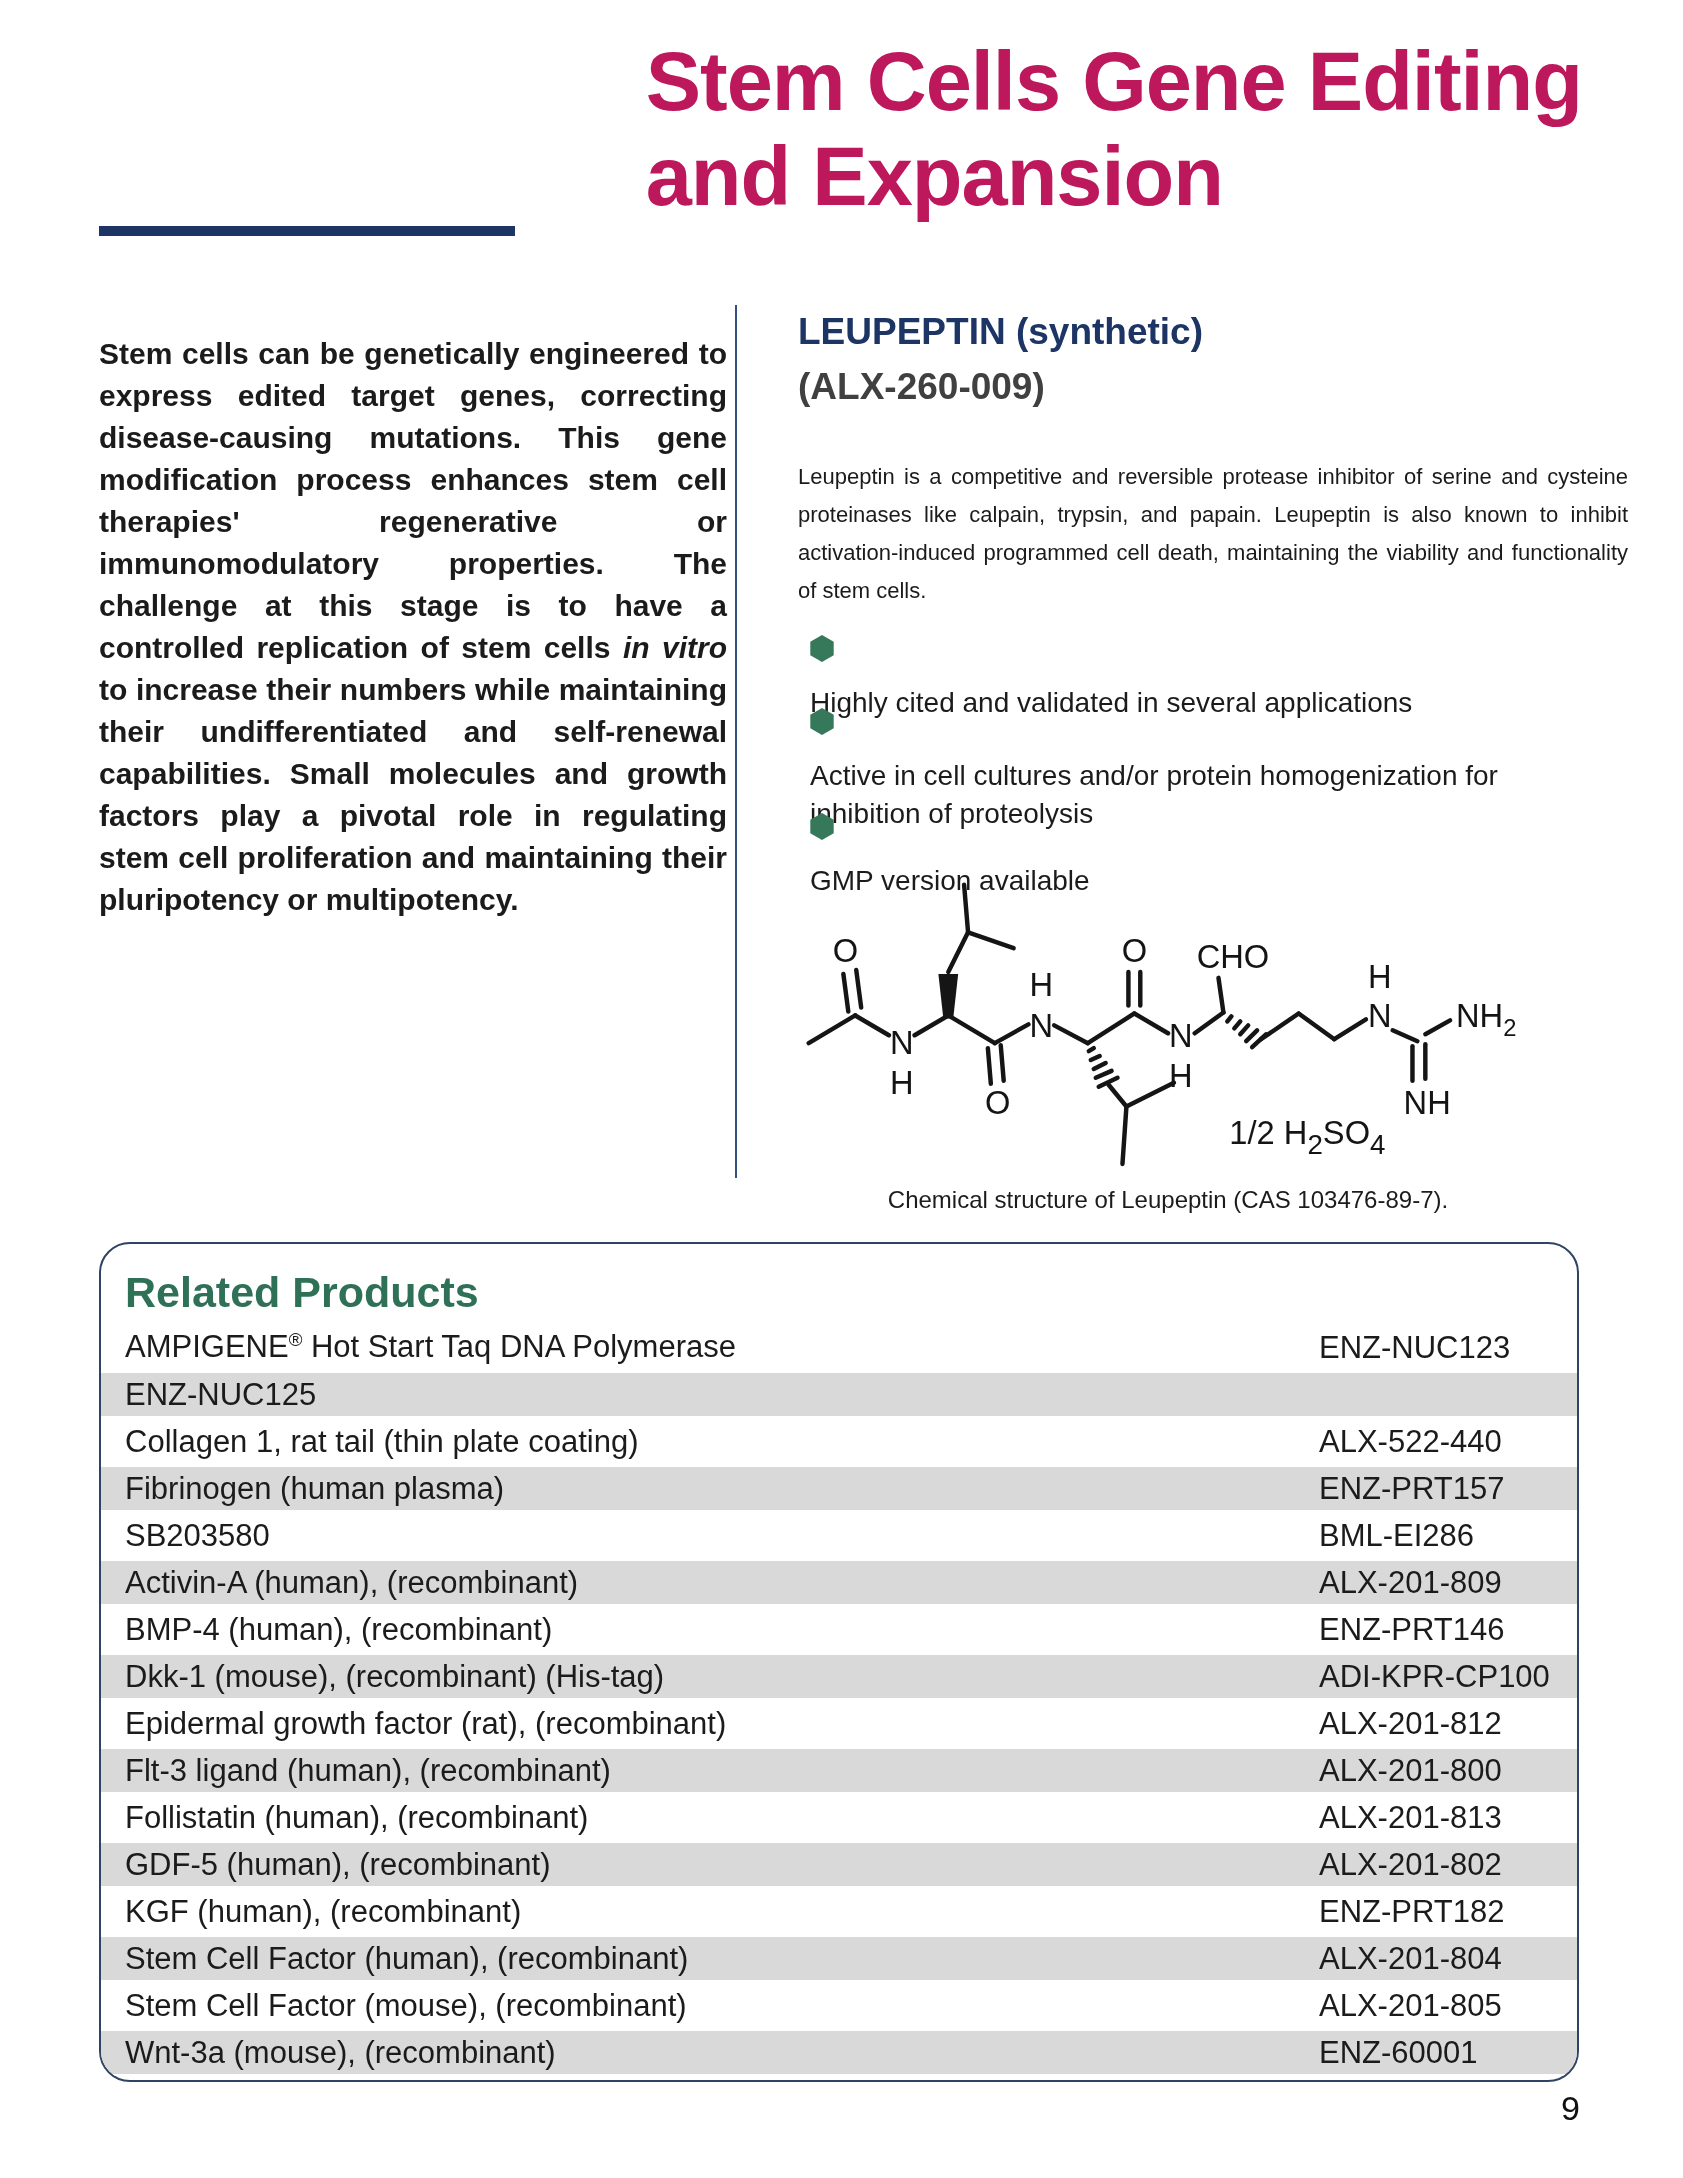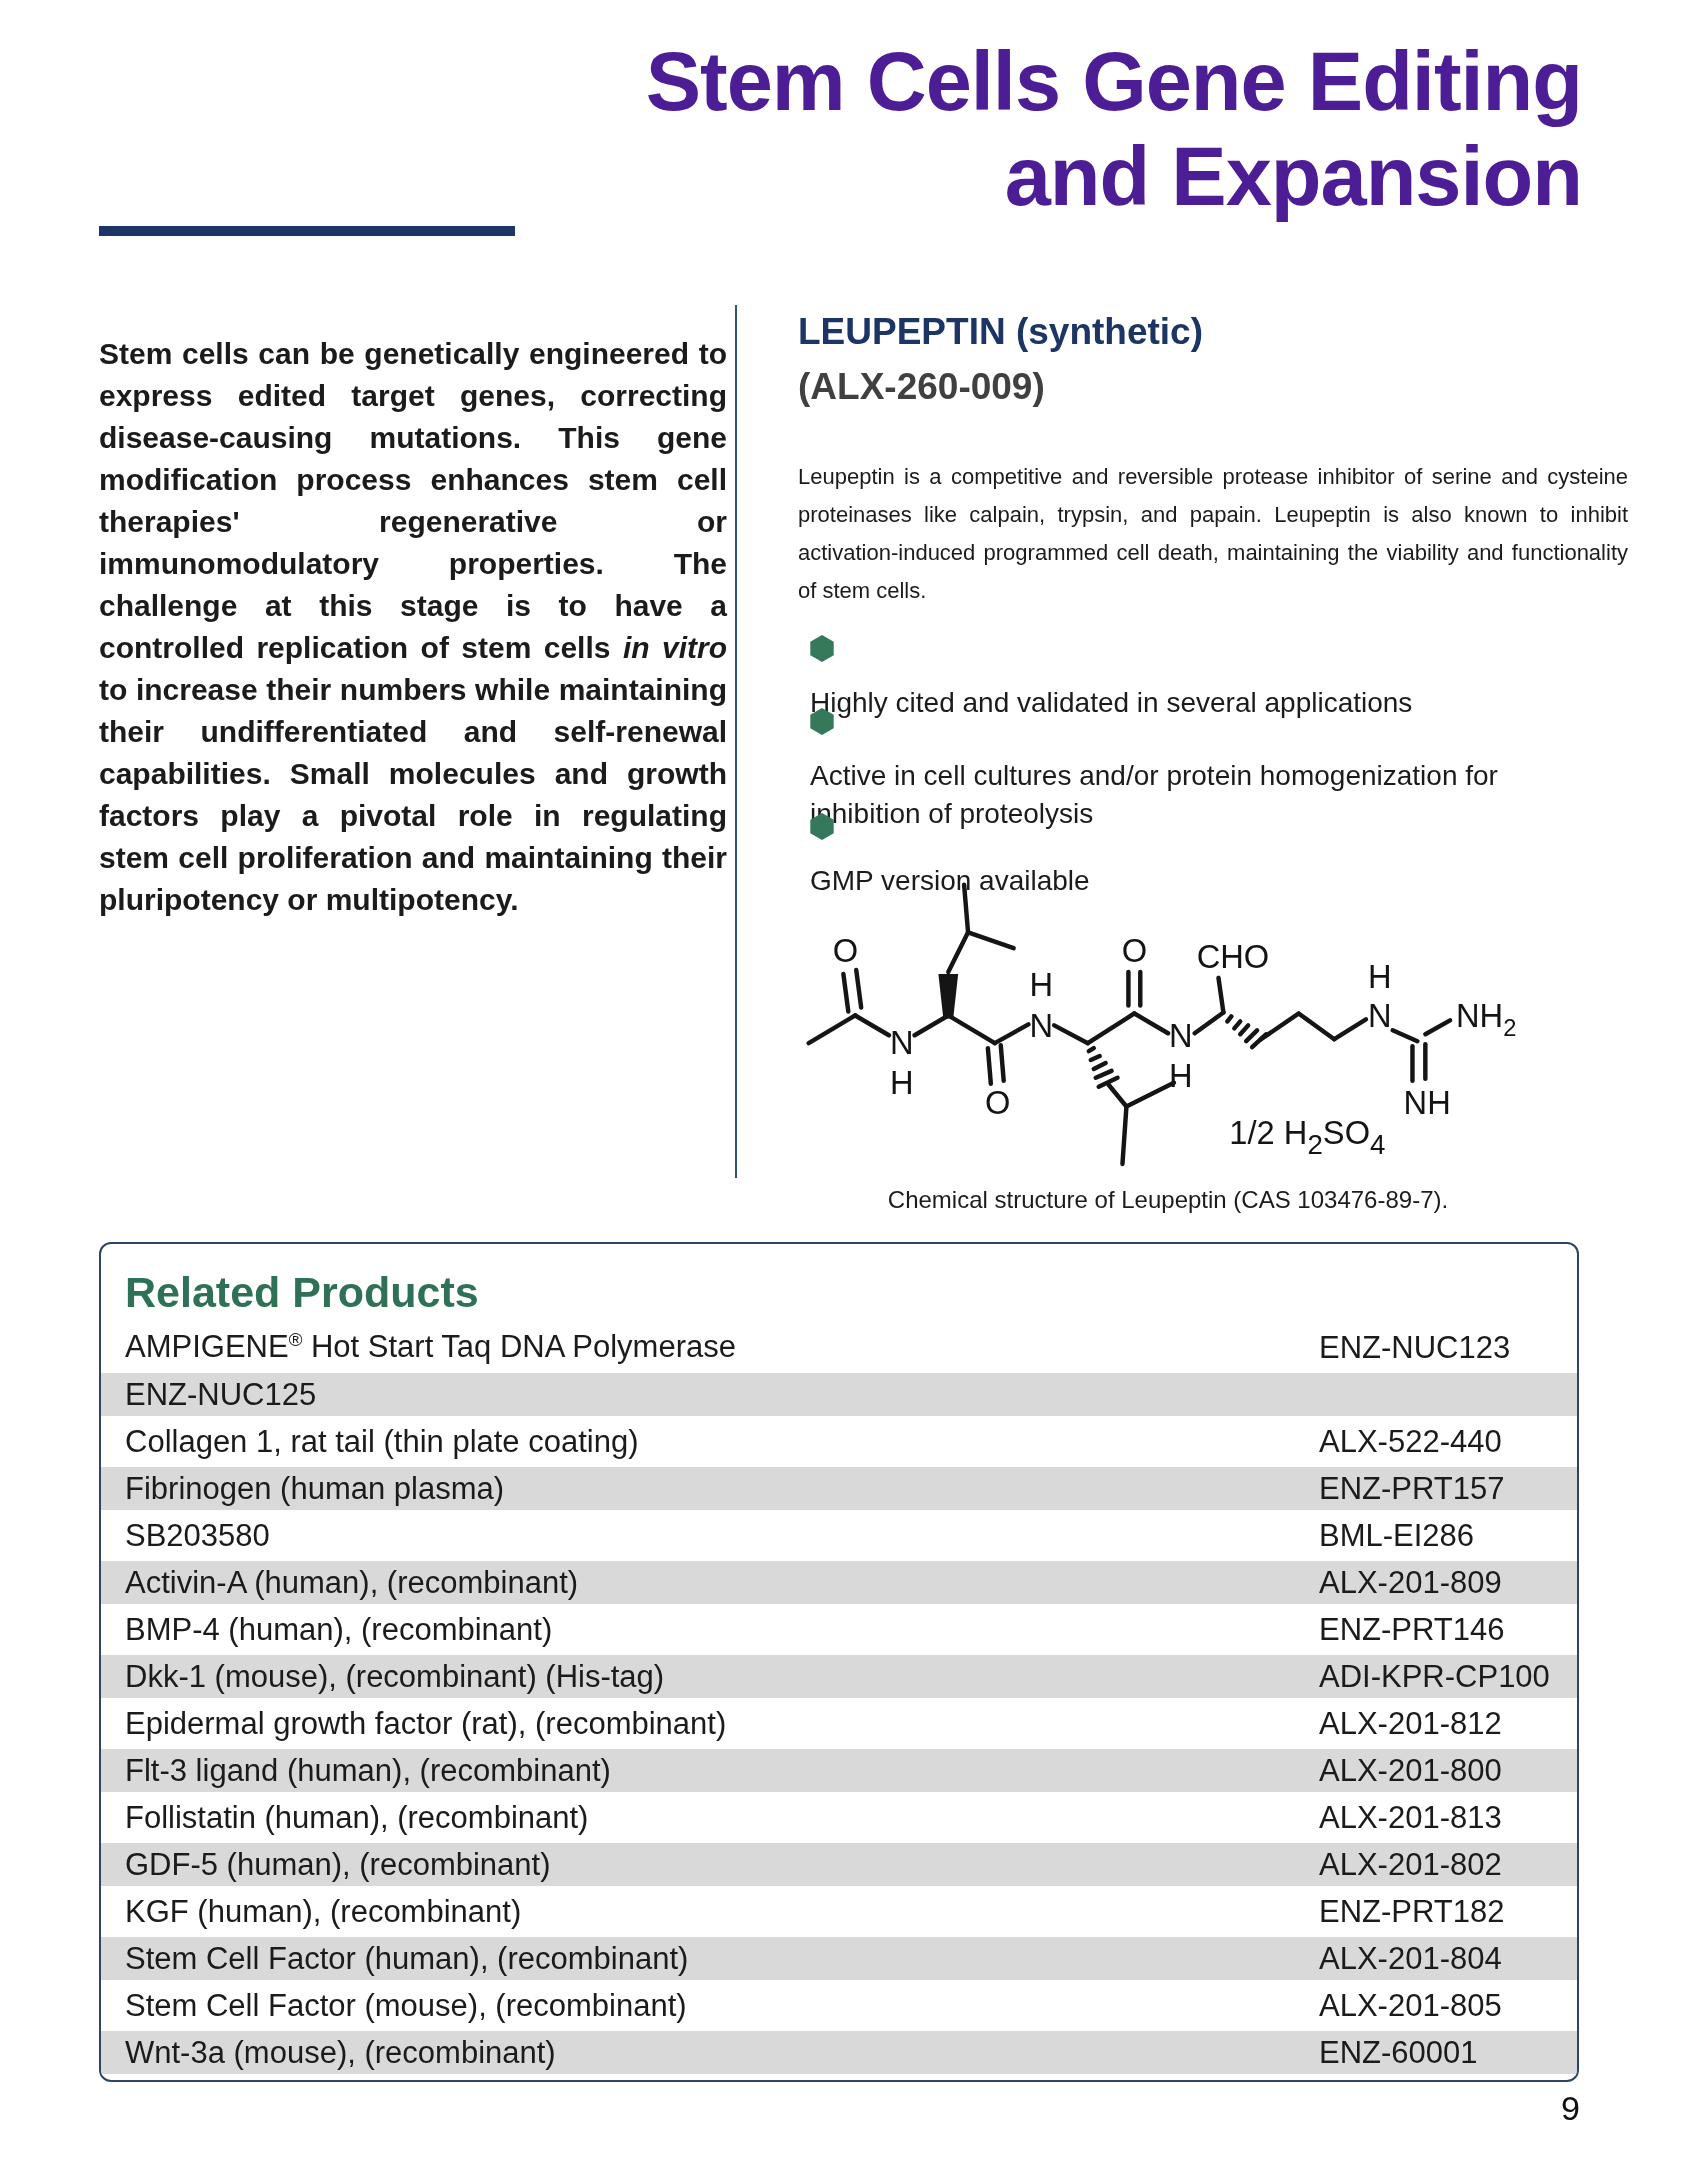--- a/index.html
+++ b/index.html
@@ -2,22 +2,22 @@
 <html><head>
 <meta charset="utf-8">
 <style>
   html,body { margin:0; padding:0; background:#888; }
   #page {
     position:relative; width:1683px; height:2178px; background:#ffffff;
     font-family:"Liberation Sans", sans-serif; color:#1b1b1b; overflow:hidden;
     margin:0 auto;
   }
   .title {
-    position:absolute; top:34px; right:101px; text-align:right;
-    color:#4c1d95; font-weight:bold; font-size:83px; line-height:95px;
+    position:absolute; top:34px; right:101px; 
+    color:#be185d; font-weight:bold; font-size:83px; line-height:95px;
     letter-spacing:-1px;
   }
   .title-rule {
     position:absolute; left:99px; top:226px; width:416px; height:10px;
     background:#1d3565;
   }
   .intro {
     position:absolute; left:99px; top:303px; width:628px;
     font-size:30px; line-height:42px; text-align:justify;font-weight:bold;
   }
@@ -49,21 +49,21 @@
   .structure { position:absolute; left:782px; top:847px; width:772px; height:329px; }
   .structure svg text {
     font-family:"Liberation Sans", sans-serif; font-size:33px; fill:#141414;
   }
   .structure-caption {
     position:absolute; left:782px; top:1186px; width:772px; text-align:center;
     font-size:24px; color:#1c1c1c;
   }
   .rp-box {
     position:absolute; left:99px; top:1242px; width:1480px; height:840px;
-    border:2px solid #2f4464; border-radius:12px; background:#fff;
+    border:2px solid #2f4464; border-radius:31px; background:#fff;
     box-sizing:border-box; overflow:hidden;
   }
   .rp-heading {
     margin:24px 0 0 24px; color:#2f7156; font-weight:bold; font-size:43px;
   }
   .rp-rows { position:absolute; top:80px; left:0; right:0; }
   .rp-row {
     display:flex; align-items:center; height:47px; padding:0 24px;
     box-sizing:border-box; font-size:31px;
   }

